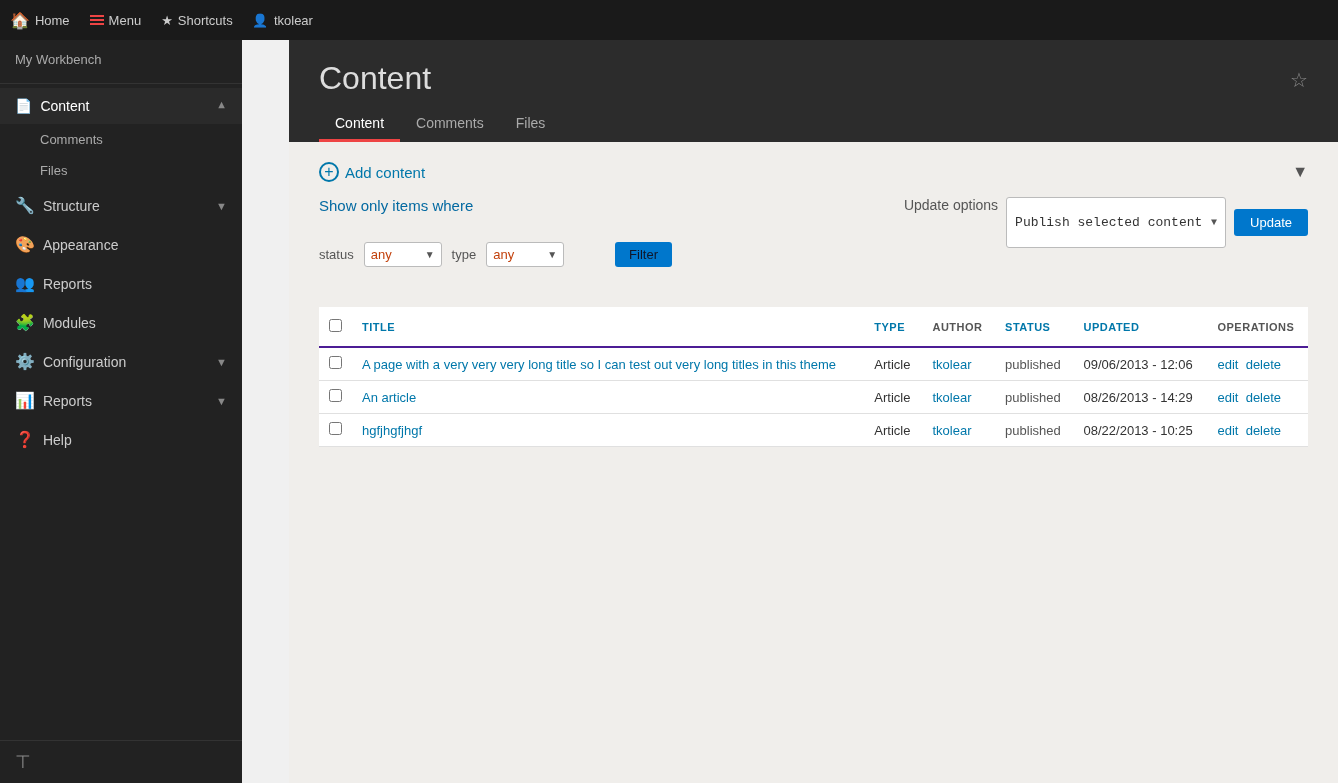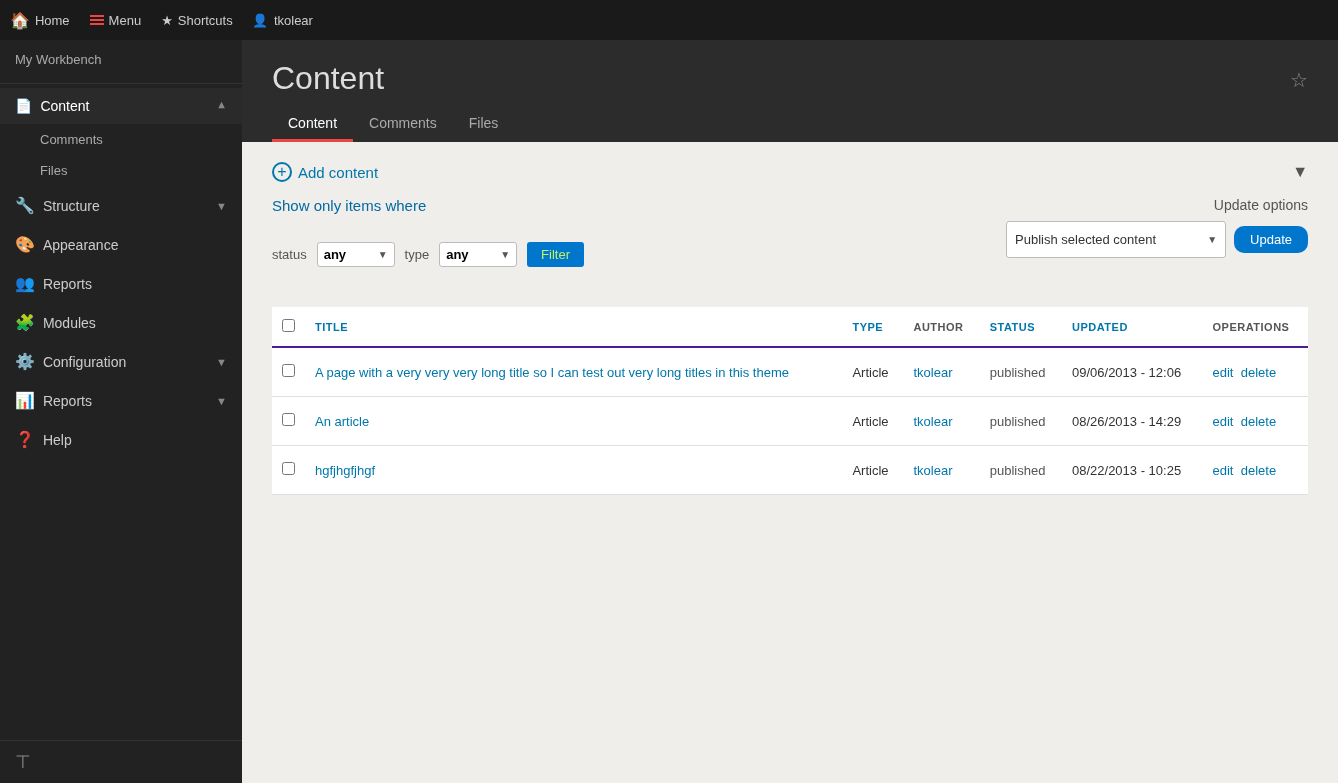--- a/index.html
+++ b/index.html
@@ -23,21 +23,21 @@
       color: #ccc;
       cursor: pointer;
       font-size: 13px;
     }
     .topbar-icon { font-size: 16px; }
     .home-icon { color: #ccc; }
     .menu-icon-bars { display: flex; flex-direction: column; gap: 2px; }
     .menu-icon-bars span { display: block; width: 14px; height: 2px; background: #e44; }
 
     
-    .layout { display: flex; flex: 1; overflow: hidden; }
+    .layout { display: flex; flex: 1; overflow: hidden; gap: 47px; }
 
     
     .sidebar {
       width: 242px;
       background: #222;
       color: #ccc;
       flex-shrink: 0;
       overflow-y: auto;
       display: flex;
       flex-direction: column;
@@ -174,84 +174,86 @@
     .filter-key { color: #555; font-size: 13px; }
     .select-wrap {
       display: flex;
       align-items: center;
       border: 1px solid #bbb;
       background: #fff;
       border-radius: 3px;
       padding: 4px 6px;
       gap: 4px;
     }
-    .select-val { font-size: 13px; color: #000000; min-width: 50px; font-weight: bold; }
+    .select-val { font-size: 13px; color: #c2410c; min-width: 50px; }
     .select-arrow { color: #555; font-size: 10px; }
     .filter-btn {
       background: #0077cc;
-      color: #bef264;
+      color: #0f172a;
       border: none;
       padding: 5px 14px;
       border-radius: 3px;
       cursor: pointer;
       font-size: 13px;
+      margin-left: 41px;
     }
     .update-label { color: #555; font-size: 14px; }
     .update-select-wrap {
       display: flex;
       align-items: center;
       border: 1px solid #bbb;
       background: #fff;
       border-radius: 3px;
-      padding: 10px 8px;
+      padding: 17px 8px;
       gap: 6px;
       min-width: 220px;
+      font-family: Liberation Mono, monospace;
     }
     .update-select-val { font-size: 13px; color: #333; flex: 1; }
     .update-btn {
       background: #0077cc;
       color: #fff;
       border: none;
       padding: 6px 16px;
-      border-radius: 10px;
+      border-radius: 3px;
       cursor: pointer;
       font-size: 13px;
     }
 
     
     .options-row {
       display: flex;
       align-items: flex-start;
       justify-content: space-between;
       margin-bottom: 20px;
       gap: 20px;
     }
     .left-options { display: flex; flex-direction: column; gap: 8px; }
-    .right-options { display: flex; flex-direction: column; gap: 8px; align-items: flex-end; }
+    .right-options { display: flex; flex-direction: row; gap: 8px; align-items: flex-start; }
     .right-options-row { display: flex; align-items: center; gap: 8px; }
 
     
     .content-table {
       width: 100%;
       border-collapse: collapse;
       background: #fff;
     }
     .content-table th {
       text-align: left;
       padding: 12px 10px;
       font-size: 11px;
       font-weight: bold;
       text-transform: uppercase;
       color: #0077aa;
       border-bottom: 2px solid #4c1d95;
       letter-spacing: 0.5px;
     }
     .content-table th.dark { color: #555; }
     .content-table td {
-      padding: 16px 10px;
+      padding: 8px 10px;
       border-bottom: 1px solid #e0e0e0;
       font-size: 13px;
       vertical-align: middle;
     }
     .content-link { color: #0077aa; text-decoration: none; }
     .content-link.updated { color: #e44; }
     .status-published { color: #555; }
     .op-link { color: #0077aa; text-decoration: none; font-size: 13px; }
     .ops-cell { white-space: nowrap; }
     .checkbox-cell { width: 30px; }

